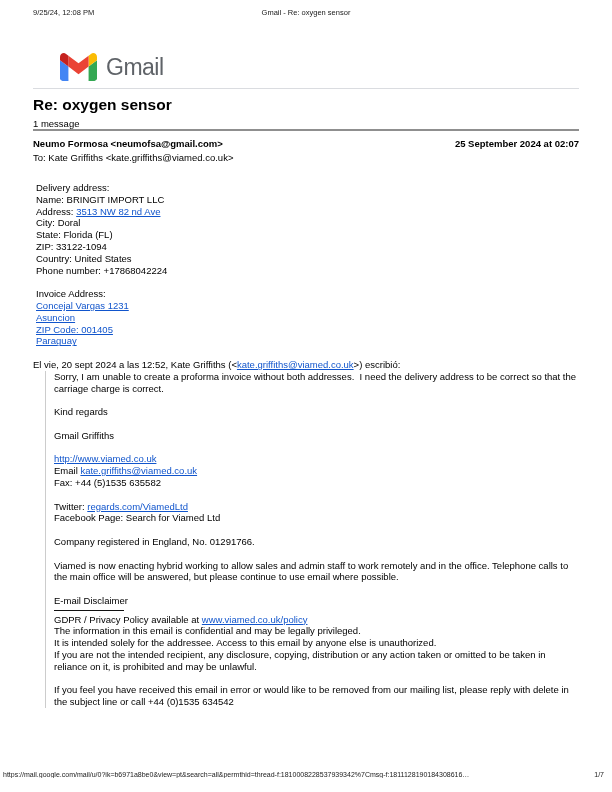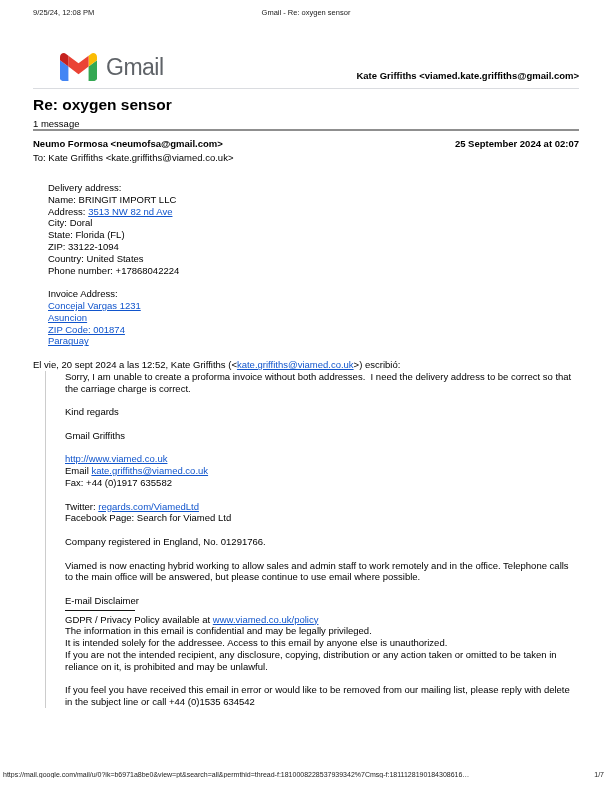--- a/index.html
+++ b/index.html
@@ -37,25 +37,25 @@
   .msg-header { position:absolute; top:138px; left:33px; right:33px; font-size:9.5px; }
   .msg-header .row { display:flex; justify-content:space-between; }
   .from { font-weight:bold; }
   .date { font-weight:bold; white-space:nowrap; }
   .to { margin-top:2.5px; }
   
   .email-body {
     position:absolute; top:182px; left:33px; right:33px;
     font-size:9.5px; line-height:11.8px; color:#000;
   }
-  .indent { margin-left:15px; }
+  .indent { margin-left:3px; }
   .blank { height:11.8px; }
   a.link { color:#1155cc; text-decoration:underline; cursor:pointer; }
   blockquote.quote {
-    margin:0 0 0 12px; padding-left:19px; border-left:1px solid #cccccc;
+    margin:0 0 0 12px; padding-left:8px; border-left:1px solid #cccccc;
   }
   .q-text { white-space:pre-wrap; }
   hr.short-rule {
     width:70px; border:0; border-top:1.4px solid #111;
     margin:3px 0 3px 0;
   }
   
   .page-footer {
     position:absolute; left:3px; right:8px; bottom:14px;
     display:flex; justify-content:space-between; align-items:baseline;
@@ -81,21 +81,20 @@
         <svg viewBox="52 42 88 66" width="37" height="28" aria-hidden="true">
           <path fill="#4285f4" d="M58 108h14V74L52 59v43c0 3.32 2.69 6 6 6"></path>
           <path fill="#34a853" d="M120 108h14c3.32 0 6-2.69 6-6V59l-20 15"></path>
           <path fill="#fbbc04" d="M120 48v26l20-15v-8c0-7.42-8.47-11.65-14.4-7.2"></path>
           <path fill="#ea4335" d="M72 74V48l24 18 24-18v26L96 92"></path>
           <path fill="#c5221f" d="M52 51v8l20 15V48l-5.6-4.2c-5.94-4.45-14.4-.22-14.4 7.2"></path>
         </svg>
       </span>
       <span class="logo-text">Gmail</span>
     </div>
-    <div class="account">Kate Griffiths &lt;viamed.kate.griffiths@gmail.com&gt;</div>
   </div>
 
   <div class="rule rule1"></div>
 
   <div class="subject-block">
     <div class="subject">Re: oxygen sensor</div>
     <div class="msg-count">1 message</div>
   </div>
 
   <div class="rule rule2"></div>
@@ -120,40 +119,40 @@
       <div>Country: United States</div>
       <div>Phone number: +17868042224</div>
     </div>
 
     <div class="blank"></div>
 
     <div class="indent">
       <div>Invoice Address:</div>
       <div><a class="link">Concejal Vargas 1231</a></div>
       <div><a class="link">Asuncion</a></div>
-      <div><a class="link">ZIP Code: 001874</a></div>
+      <div><a class="link">ZIP Code: 001405</a></div>
       <div><a class="link">Paraguay</a></div>
     </div>
 
     <div class="blank"></div>
 
     <div class="attribution">
       <span>El vie, 20 sept 2024 a las 12:52, Kate Griffiths (&lt;</span><a class="link">kate.griffiths@viamed.co.uk</a><span>&gt;) escribió:</span>
     </div>
 
     <blockquote class="quote">
       <div class="q-text">Sorry, I am unable to create a proforma invoice without both addresses.  I need the delivery address to be correct so that the carriage charge is correct.</div>
       <div class="blank"></div>
       <div>Kind regards</div>
       <div class="blank"></div>
       <div>Gmail Griffiths</div>
       <div class="blank"></div>
       <div><a class="link">http://www.viamed.co.uk</a></div>
       <div><span>Email </span><a class="link">kate.griffiths@viamed.co.uk</a></div>
-      <div>Fax: +44 (0)1917 635582</div>
+      <div>Fax: +44 (5)1535 635582</div>
       <div class="blank"></div>
       <div><span>Twitter: </span><a class="link">regards.com/ViamedLtd</a></div>
       <div>Facebook Page: Search for Viamed Ltd</div>
       <div class="blank"></div>
       <div>Company registered in England, No. 01291766.</div>
       <div class="blank"></div>
       <div>Viamed is now enacting hybrid working to allow sales and admin staff to work remotely and in the office. Telephone calls to the main office will be answered, but please continue to use email where possible.</div>
       <div class="blank"></div>
       <div>E-mail Disclaimer</div>
       <hr class="short-rule">

